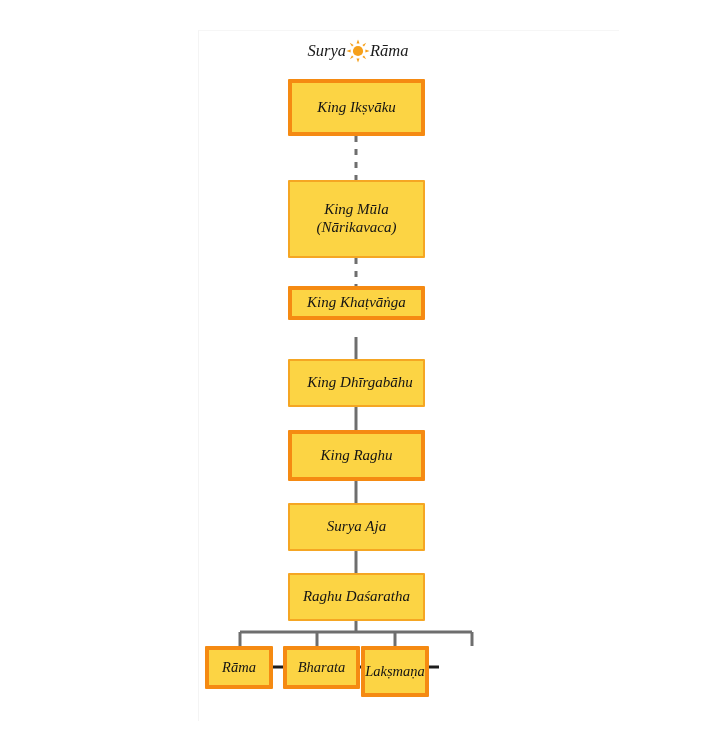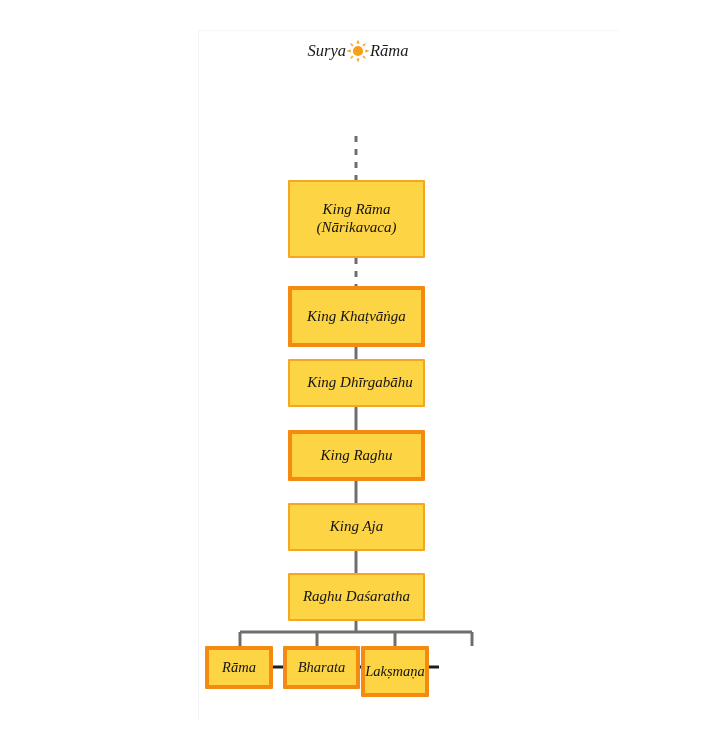--- a/index.html
+++ b/index.html
@@ -94,40 +94,43 @@
     <line x1="240" y1="632" x2="240" y2="646" stroke="#6e6e6e" stroke-width="3"></line>
     <line x1="317" y1="632" x2="317" y2="646" stroke="#6e6e6e" stroke-width="3"></line>
     <line x1="395" y1="632" x2="395" y2="646" stroke="#6e6e6e" stroke-width="3"></line>
     <line x1="472" y1="632" x2="472" y2="646" stroke="#6e6e6e" stroke-width="3"></line>
 
     <line x1="272" y1="667" x2="284" y2="667" stroke="#1d1d1d" stroke-width="3"></line>
     <line x1="350" y1="667" x2="362" y2="667" stroke="#1d1d1d" stroke-width="3"></line>
     <line x1="427" y1="667" x2="439" y2="667" stroke="#1d1d1d" stroke-width="3"></line>
   </svg>
 
+  <div class="node king thick" style="left:288px;top:79px;width:137px;height:57px;">
+    <span class="label">King Ikṣvāku</span>
+  </div>
 
   <div class="node king thin" style="left:288px;top:180px;width:137px;height:78px;">
-    <span class="label">King Rāma
+    <span class="label">King Mūla
 (Nārikavaca)</span>
   </div>
 
-  <div class="node king thick" style="left:288px;top:286px;width:137px;height:61px;">
+  <div class="node king thick" style="left:288px;top:286px;width:137px;height:34px;">
     <span class="label">King Khaṭvāṅga</span>
   </div>
 
   <div class="node king thin" style="left:288px;top:359px;width:137px;height:48px;padding-left:7px;">
     <span class="label">King Dhīrgabāhu</span>
   </div>
 
   <div class="node king thick" style="left:288px;top:430px;width:137px;height:51px;">
     <span class="label">King Raghu</span>
   </div>
 
   <div class="node king thin" style="left:288px;top:503px;width:137px;height:48px;">
-    <span class="label">King Aja</span>
+    <span class="label">Surya Aja</span>
   </div>
 
   <div class="node king thin" style="left:288px;top:573px;width:137px;height:48px;">
     <span class="label">Raghu Daśaratha</span>
   </div>
 
   <div class="node son thick" style="left:205px;top:646px;width:68px;height:43px;">
     <span class="label">Rāma</span>
   </div>
 

